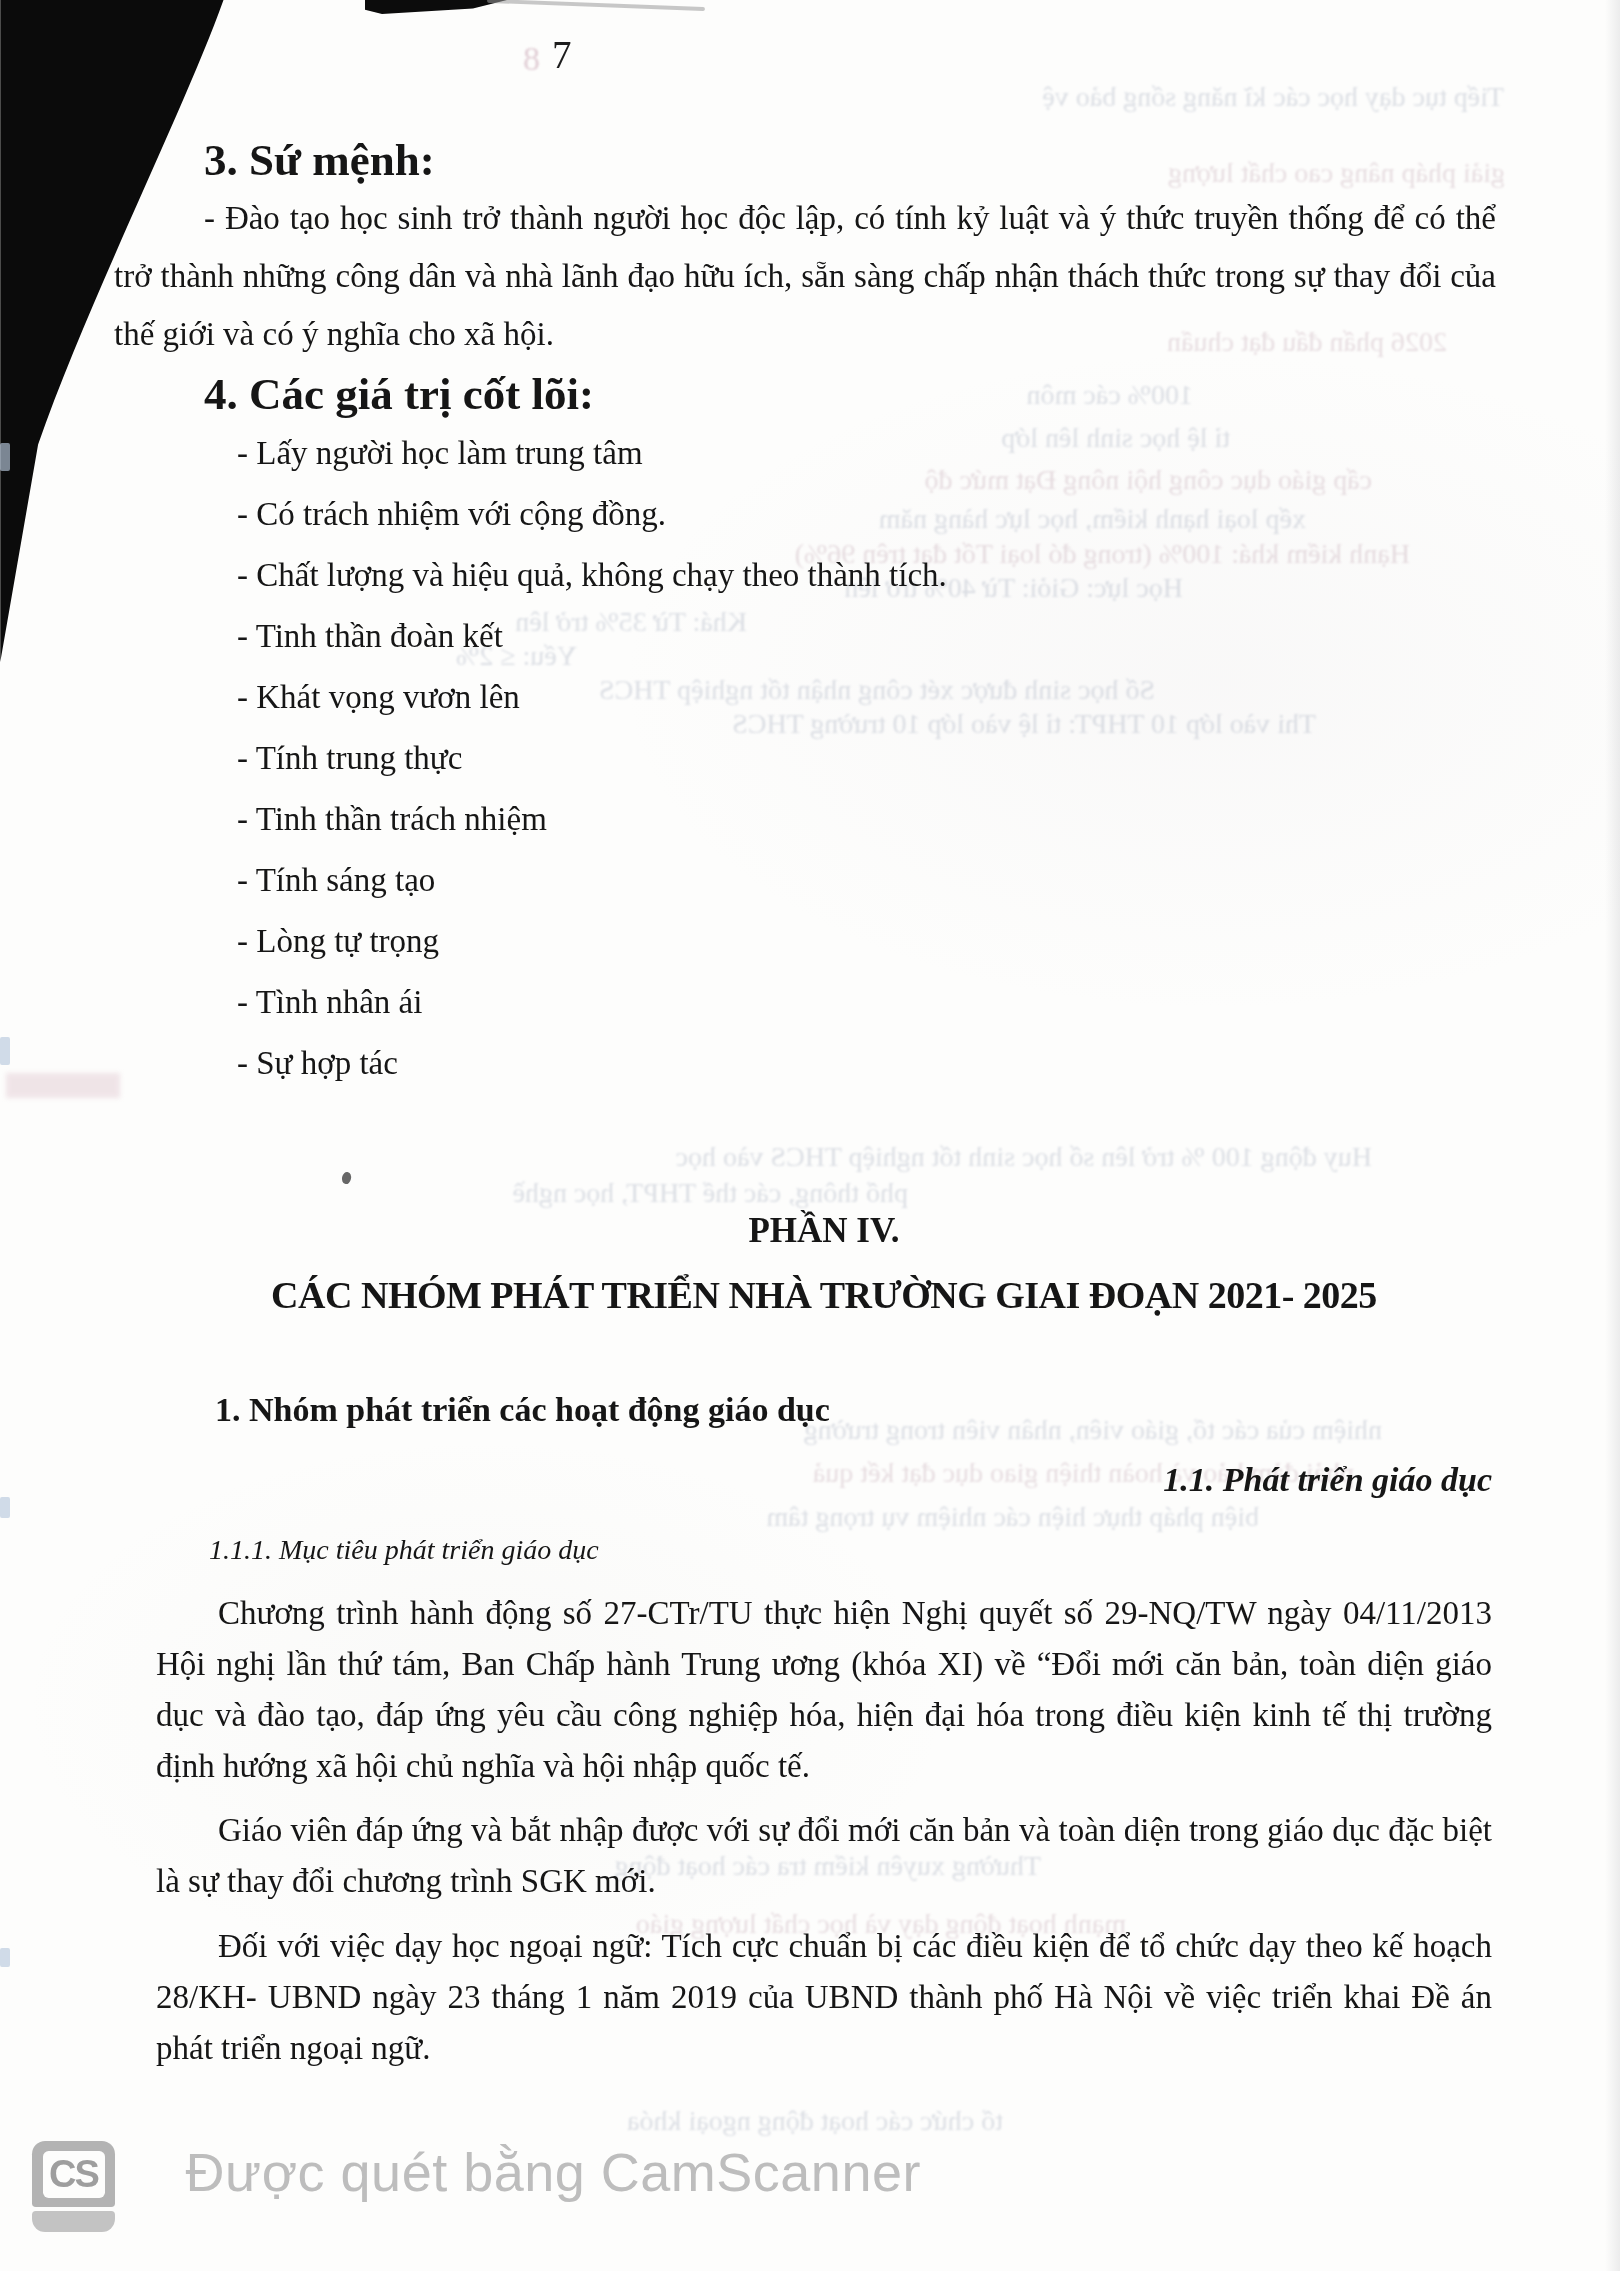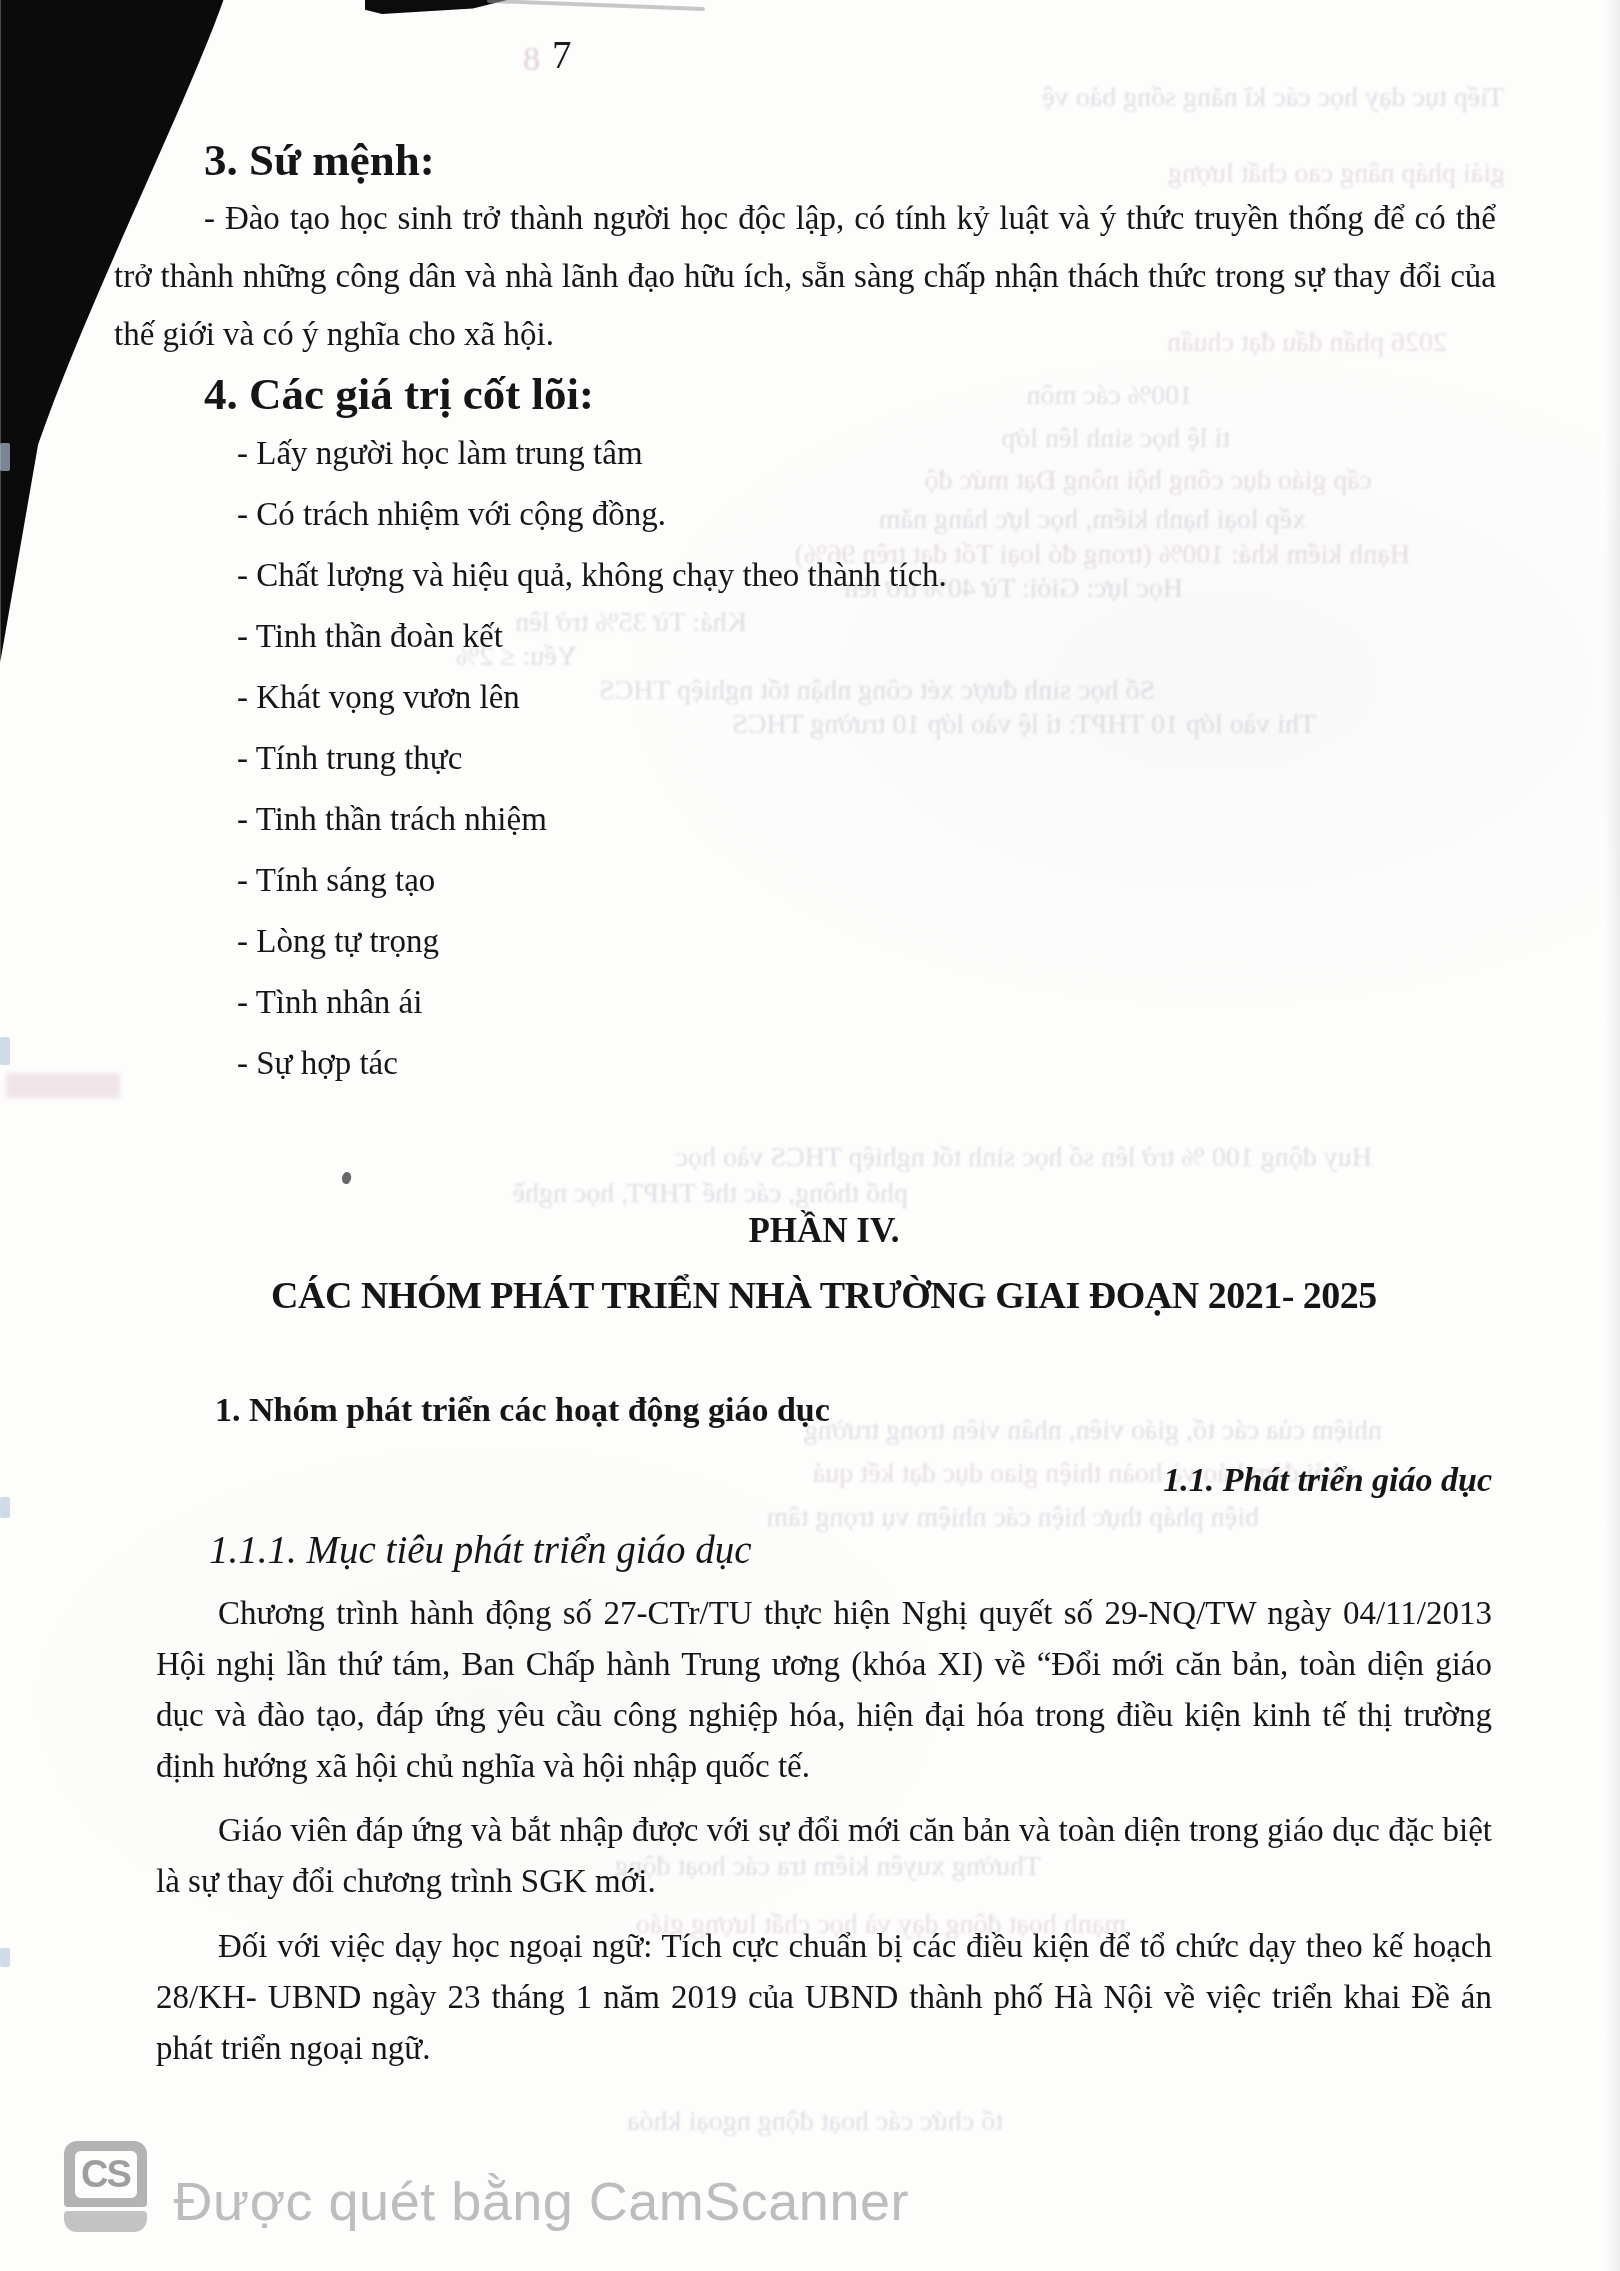--- a/index.html
+++ b/index.html
@@ -51,39 +51,39 @@
   .doc-lower{
     position:absolute;left:156px;top:1191px;width:1336px;
     font-size:33px;line-height:51px;text-align:justify;
   }
   .center-b{text-align:center;font-weight:bold;margin:14px;}
   .part4-kicker{font-size:35px;margin-bottom:5.7px;}
   .part4-title{font-size:38px;letter-spacing:-0.5px;}
   .gap-lg{height:49px;}
   .h-num{font-weight:bold;font-size:34px;margin:0 0 0 59px;text-align:left;}
   .h-sub{font-weight:bold;font-style:italic;font-size:34px;margin:19px 0 0 55px;text-align:right;}
-  .h-subsub{font-style:italic;font-size:39px;margin:19px 0 0 53px;text-align:left;}
+  .h-subsub{font-style:italic;font-size:28px;margin:19px 0 0 53px;text-align:left;}
   .doc-lower p.body{margin:13.2px 0 0 0;text-indent:62px;}
 
   
   .ghost{
     position:absolute;
     font-family:"Liberation Serif","DejaVu Serif",serif;
     font-size:28px;line-height:32px;
     white-space:nowrap;overflow:hidden;
     transform:scaleX(-1);
     filter:blur(1.2px);
     opacity:.30;
     pointer-events:none;
   }
   .g-blue{color:#8e98ad;}
   .g-pink{color:#b392a0;}
 
   
-  .watermark{position:absolute;left:64px;top:2141px;display:flex;align-items:flex-end;}
+  .watermark{position:absolute;left:32px;top:2141px;display:flex;align-items:flex-start;gap:44px;}
   .cs-logo{width:83px;height:91px;position:relative;}
   .cs-frame{
     position:absolute;left:0;top:0;width:83px;height:66px;
     background:#b3b3b3;border-radius:13.2px 13.2px 3.8px 3.8px;
     display:flex;align-items:center;justify-content:center;
   }
   .cs-inner{
     width:62px;height:47px;background:#fdfdfc;border-radius:5.7px;
     display:flex;align-items:center;justify-content:center;
     font-family:"Liberation Sans","DejaVu Sans",sans-serif;

